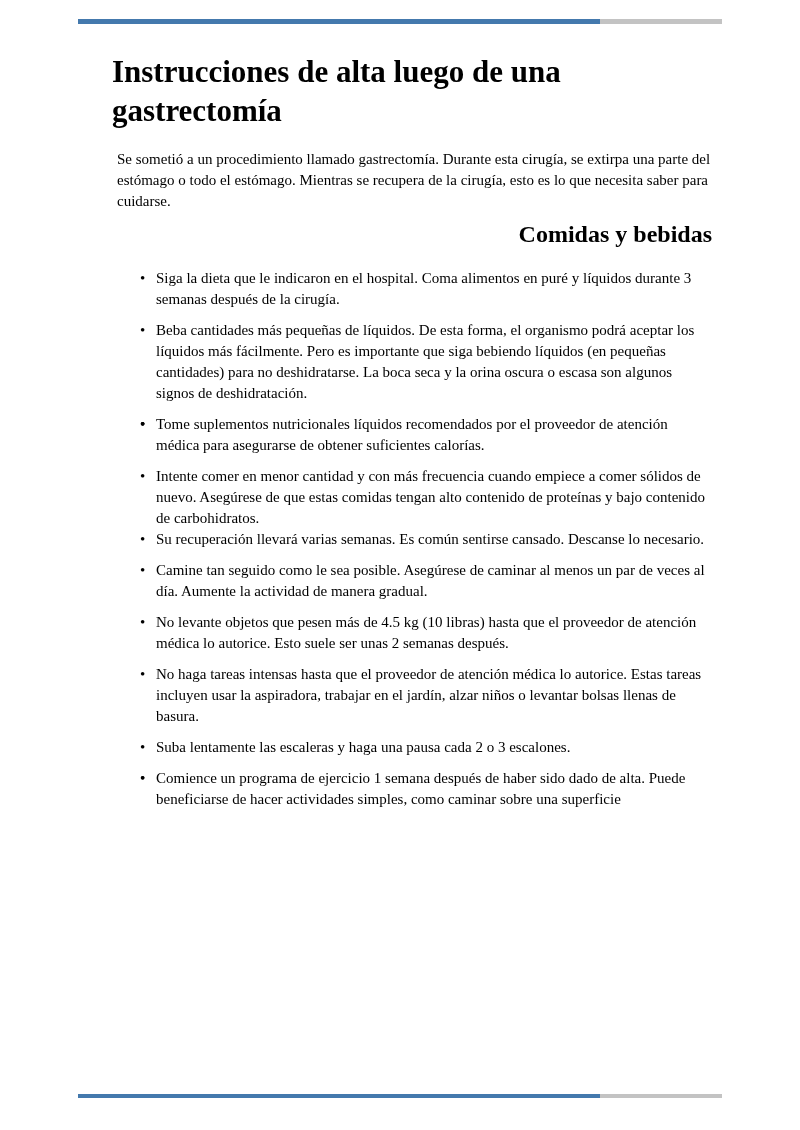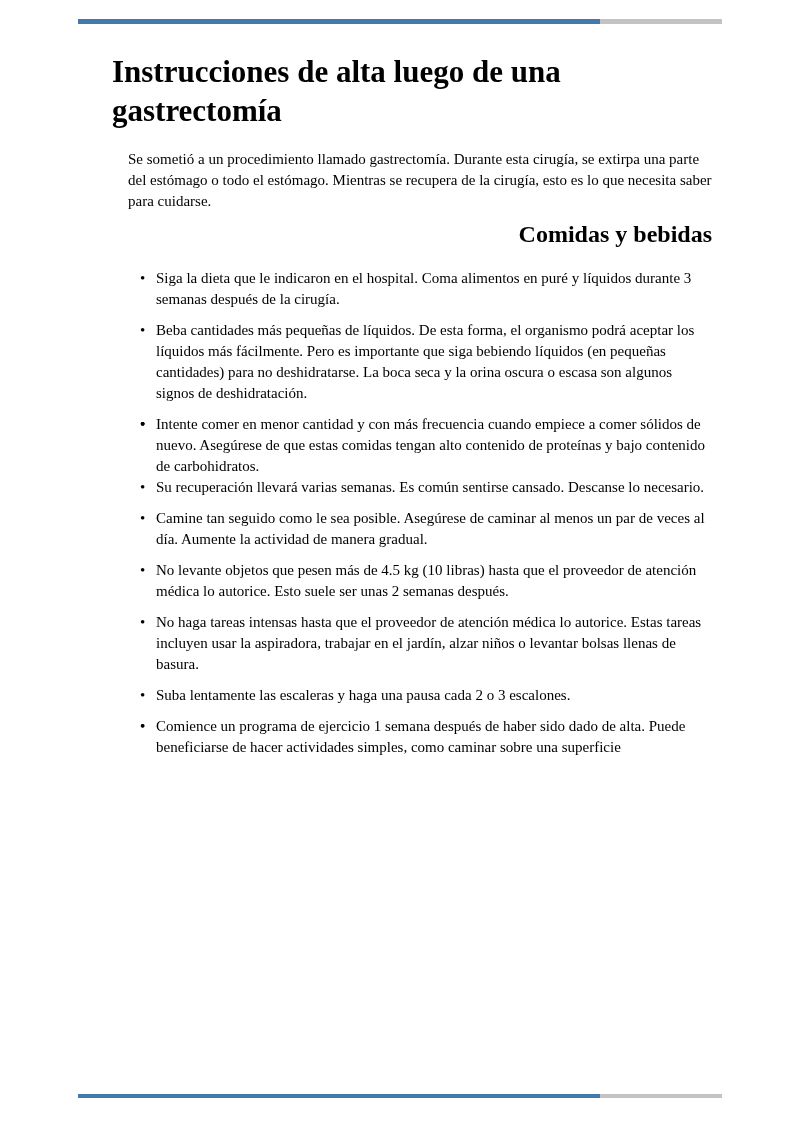--- a/index.html
+++ b/index.html
@@ -38,21 +38,21 @@
 
   h1.doc-title {
     margin: 28px 0 0 0;
     font-size: 31px;
     line-height: 39px;
     font-weight: bold;
     letter-spacing: 0;
   }
 
   p.intro {
-    margin: 19px 0 0 16px;
+    margin: 19px 0 0 5px;
     font-size: 15px;
     line-height: 21px;
   }
 
   h2.section-heading {
     margin: 8px 0 20px 0;
     font-size: 24px;
     line-height: 28px;
     font-weight: bold;
     text-align: right;
@@ -121,20 +121,21 @@
         <span>Beba cantidades más pequeñas de líquidos. De esta forma, el organismo podrá aceptar los líquidos más fácilmente. Pero es importante que siga bebiendo líquidos (en pequeñas cantidades) para no deshidratarse. La boca seca y la orina oscura o escasa son algunos signos de deshidratación.</span>
       </li>
       <li>
         <span class="bullet-glyph">•</span>
       </li>
       <li>
         <span class="bullet-glyph">•</span>
       </li>
       <li>
         <span class="bullet-glyph">•</span>
+        <span>Tome suplementos nutricionales líquidos recomendados por el proveedor de atención médica para asegurarse de obtener suficientes calorías.</span>
       </li>
       <li>
         <span class="bullet-glyph">•</span>
         <span>Intente comer en menor cantidad y con más frecuencia cuando empiece a comer sólidos de nuevo. Asegúrese de que estas comidas tengan alto contenido de proteínas y bajo contenido de carbohidratos.</span>
       </li>
     </ul>
   </section>
 
   <section>
     <ul class="bullet-list">

